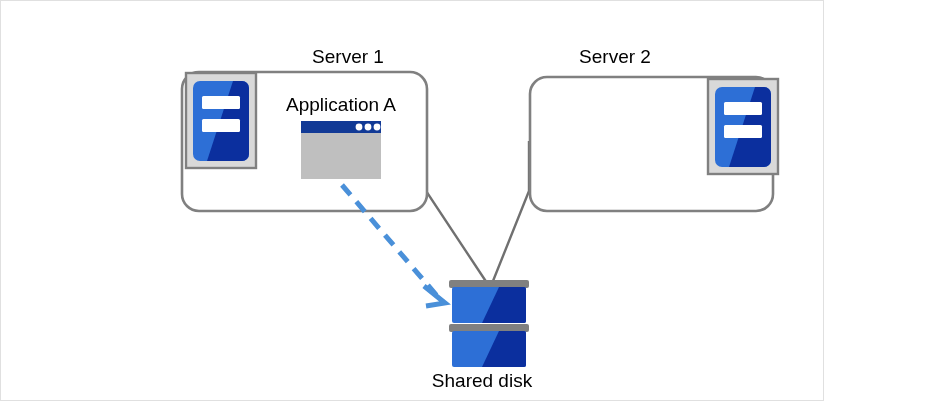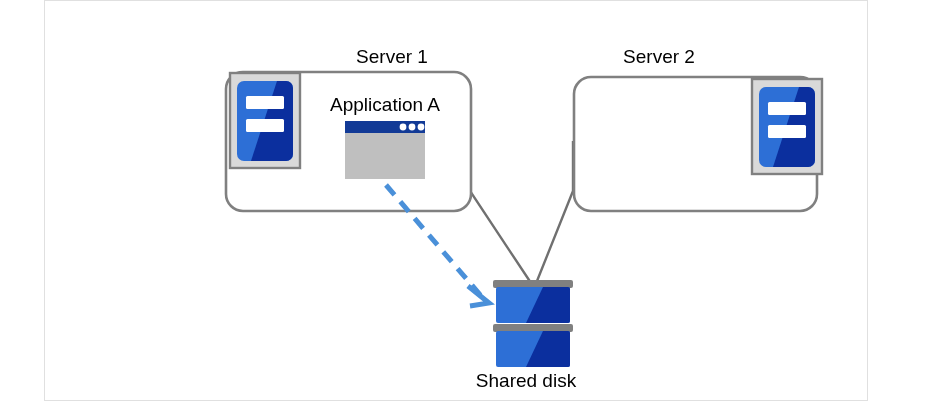--- a/index.html
+++ b/index.html
@@ -9,21 +9,20 @@
   }
   #canvas {
     position: relative;
     width: 824px;
     height: 401px;
     background: #ffffff;
     border: 1px solid #e0e0e0;
     box-sizing: border-box;
     overflow: hidden;
     font-family: "Liberation Sans", sans-serif;
-    margin-left: 44px;
   }
   #diagram-svg {
     position: absolute;
     left: 0;
     top: 0;
     width: 948px;
     height: 401px;
   }
   .node-title {
     font-size: 19px;

